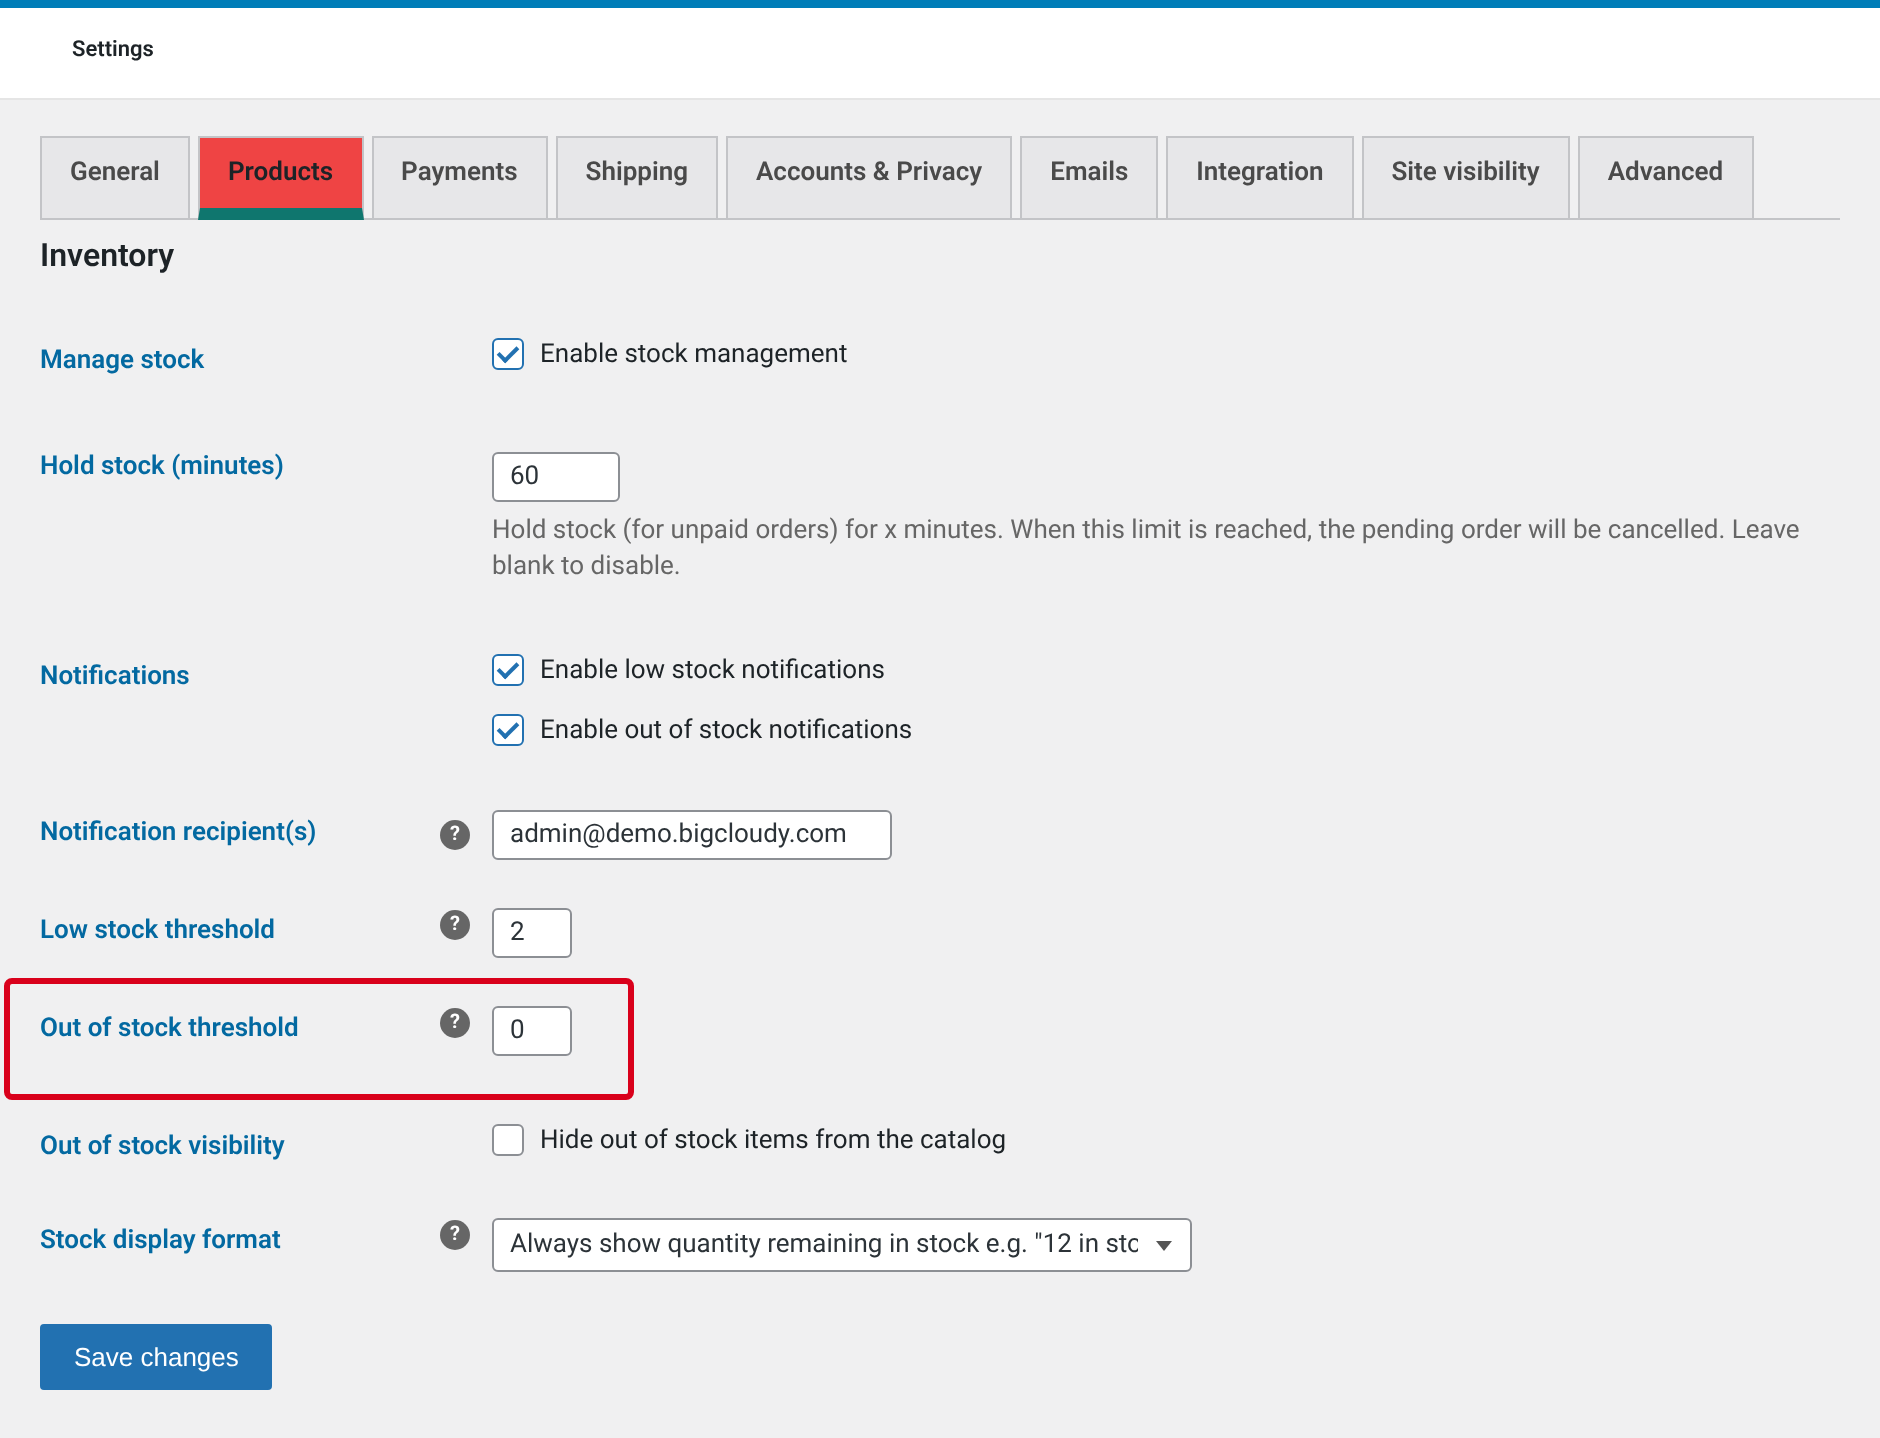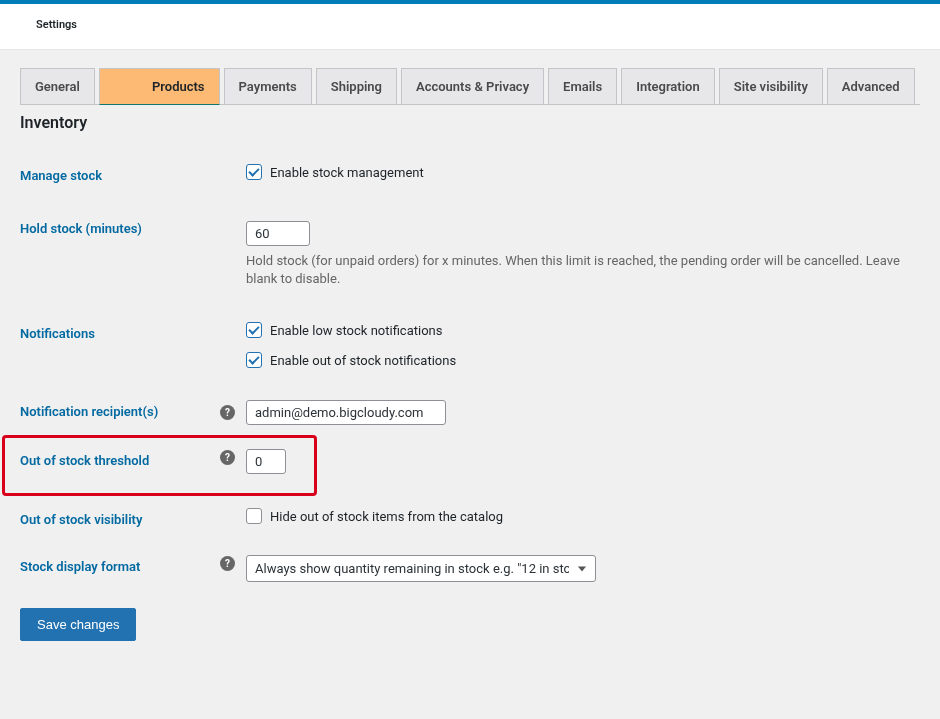--- a/index.html
+++ b/index.html
@@ -37,24 +37,23 @@
       list-style: none;
     }
     .nav-tabs li {
       background: #e7e7e9;
       border: 1px solid #c3c4c7;
       border-bottom: none;
       margin-right: 4px;
       border-radius: 0;
     }
     .nav-tabs li.active {
-      background: #fdba74;
-      border-bottom: 1px solid #0f766e;
+      background: #ef4444;
+      border-bottom: 6px solid #0f766e;
       margin-bottom: -1px;
-      padding-left: 38px;
     }
     .nav-tabs li a {
       display: block;
       padding: 10px 14px;
       text-decoration: none;
       color: #4a4a4a;
       font-weight: 600;
       font-size: 13px;
     }
     .nav-tabs li.active a {
@@ -296,20 +295,29 @@
     <tr>
       <th style="padding-top:24px;">Notification recipient(s)</th>
       <td class="help-cell" style="padding-top:24px;">
         <span class="help-tip">?</span>
       </td>
       <td style="padding-top:20px;">
         <input type="text" class="input-med" value="admin@demo.bigcloudy.com" style="">
       </td>
     </tr>
 
+    <tr>
+      <th>Low stock threshold</th>
+      <td class="help-cell">
+        <span class="help-tip">?</span>
+      </td>
+      <td>
+        <input type="text" class="input-tiny" value="2" style="">
+      </td>
+    </tr>
 
     <tr class="highlighted">
       <th style="position:relative;">
         <div class="highlight-box"></div>
         <span>Out of stock threshold</span>
       </th>
       <td class="help-cell">
         <span class="help-tip">?</span>
       </td>
       <td>

